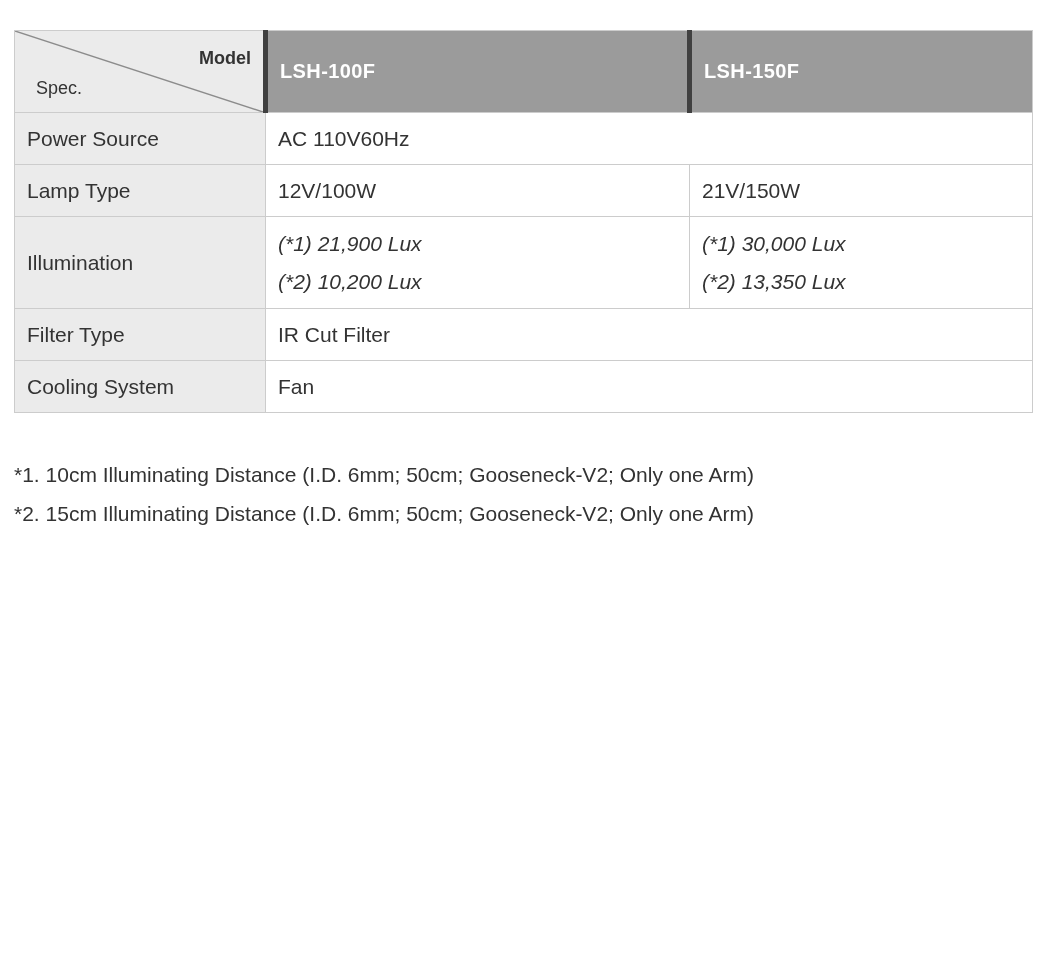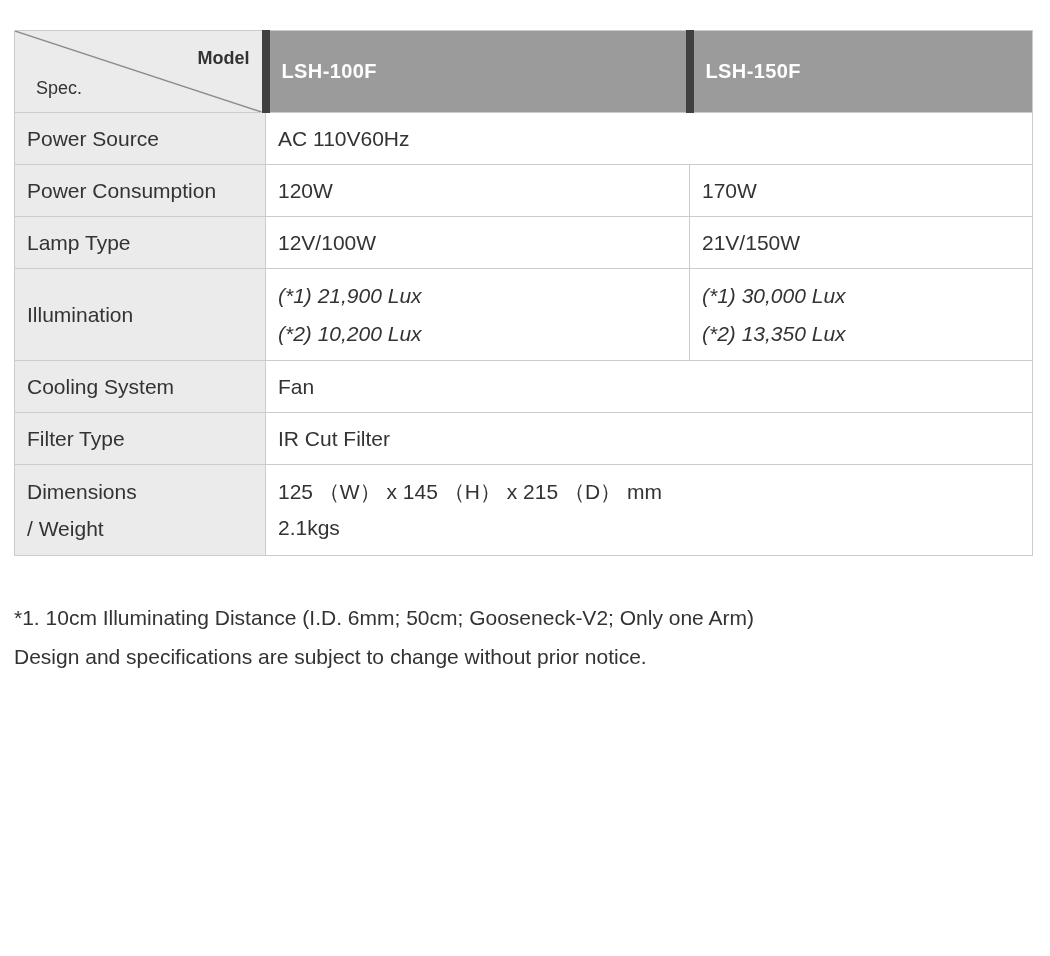--- a/index.html
+++ b/index.html
@@ -43,21 +43,21 @@
     font-size:20px;
     height:82px;
     letter-spacing:0.4px;
   }
   th.corner{
     background:var(--label-bg);
     position:relative;
     padding:0;
   }
   th.model{
-    border-left:8px solid #404040;
+    border-left:5px solid #404040;
   }
   .corner-svg{position:absolute;left:0;top:0;width:100%;height:100%;display:block;}
   .corner-model{
     position:absolute;top:17px;right:12px;
     font-size:18px;font-weight:700;color:var(--text);letter-spacing:0;
   }
   .corner-spec{
     position:absolute;bottom:13px;left:21px;
     font-size:18px;font-weight:400;color:var(--text);letter-spacing:0;text-align:center;
   }
@@ -100,25 +100,20 @@
         <th class="model">LSH-150F</th>
       </tr>
     </thead>
     <tbody>
 
       <tr class="std">
         <td class="lbl">Power Source</td>
         <td class="val" colspan="2">AC 110V60Hz</td>
       </tr>
 
-      <tr class="std">
-        <td class="lbl">Power Consumption</td>
-        <td class="val">120W</td>
-        <td class="val">170W</td>
-      </tr>
 
       <tr class="std">
         <td class="lbl">Lamp Type</td>
         <td class="val">12V/100W</td>
         <td class="val">21V/150W</td>
       </tr>
 
       <tr class="tall">
         <td class="lbl">Illumination</td>
         <td class="val two-line">
@@ -129,41 +124,31 @@
           <div>(*1) 30,000 Lux</div>
           <div>(*2) 13,350 Lux</div>
         </td>
       </tr>
 
 
 
 
 
       <tr class="std">
+        <td class="lbl">Filter Type</td>
+        <td class="val" colspan="2">IR Cut Filter</td>
+      </tr>
+
+      <tr class="std">
         <td class="lbl">Cooling System</td>
         <td class="val" colspan="2">Fan</td>
       </tr>
 
-      <tr class="std">
-        <td class="lbl">Filter Type</td>
-        <td class="val" colspan="2">IR Cut Filter</td>
-      </tr>
-
-      <tr class="dim">
-        <td class="lbl lbl-two-line">
-          <div>Dimensions</div>
-          <div>/ Weight</div>
-        </td>
-        <td class="val dim-val" colspan="2">
-          <div>125 （W） x 145 （H） x 215 （D） mm</div>
-          <div>2.1kgs</div>
-        </td>
-      </tr>
 
     </tbody>
   </table>
 
   <div class="notes">
     <p>*1. 10cm Illuminating Distance (I.D. 6mm; 50cm; Gooseneck-V2; Only one Arm)</p>
-    <p>Design and specifications are subject to change without prior notice.</p>
+    <p>*2. 15cm Illuminating Distance (I.D. 6mm; 50cm; Gooseneck-V2; Only one Arm)</p>
   </div>
 
 </div>
 
 </body></html>

